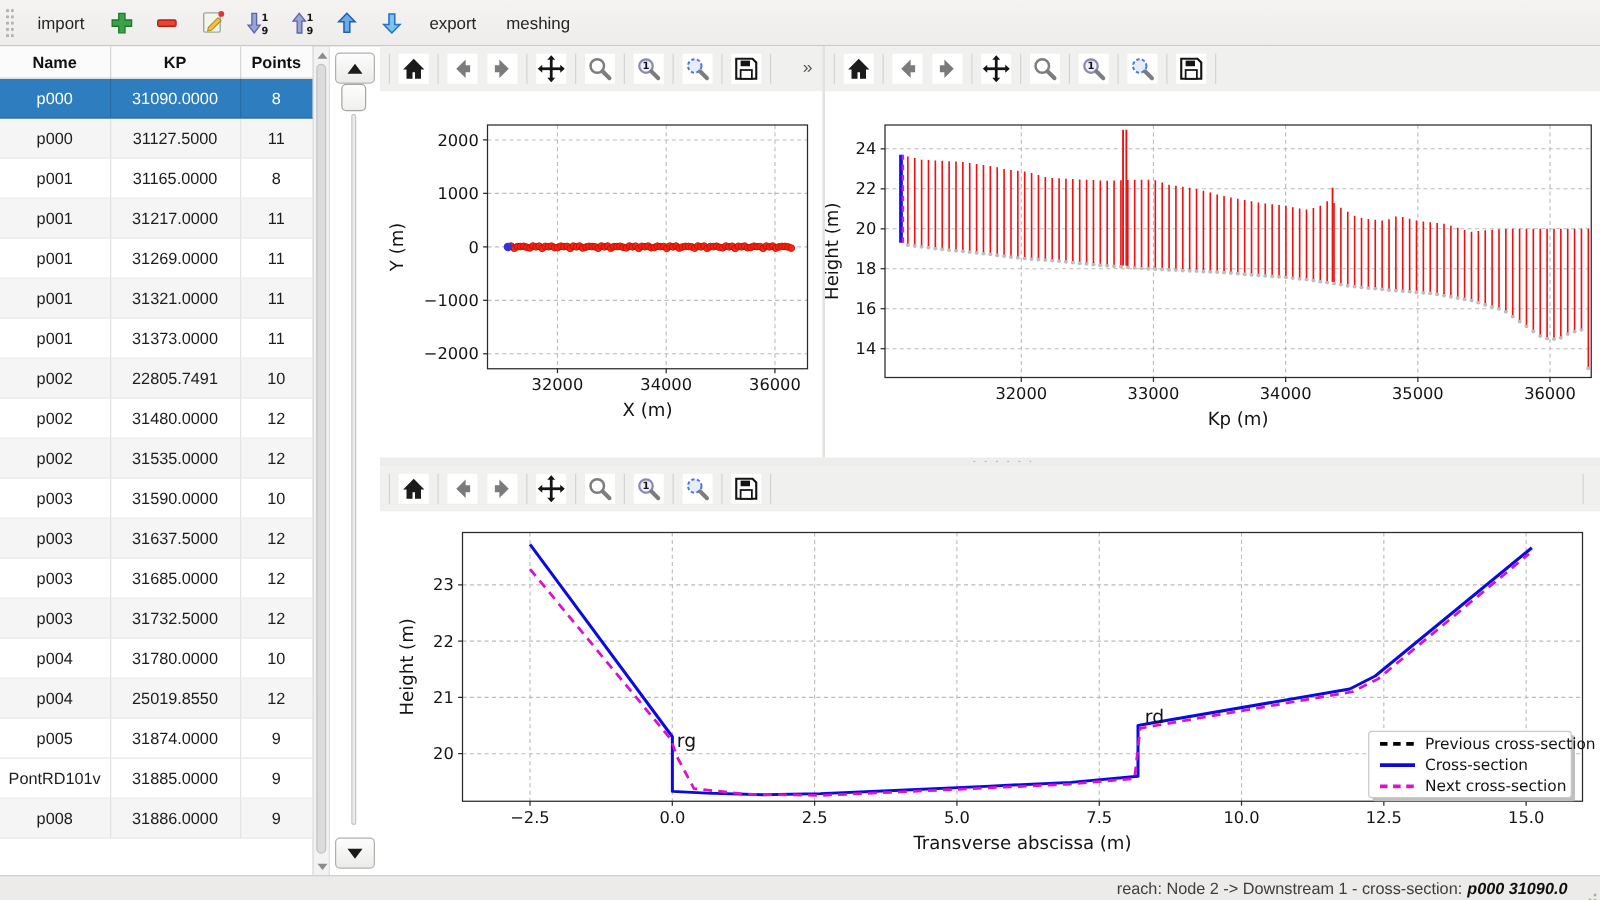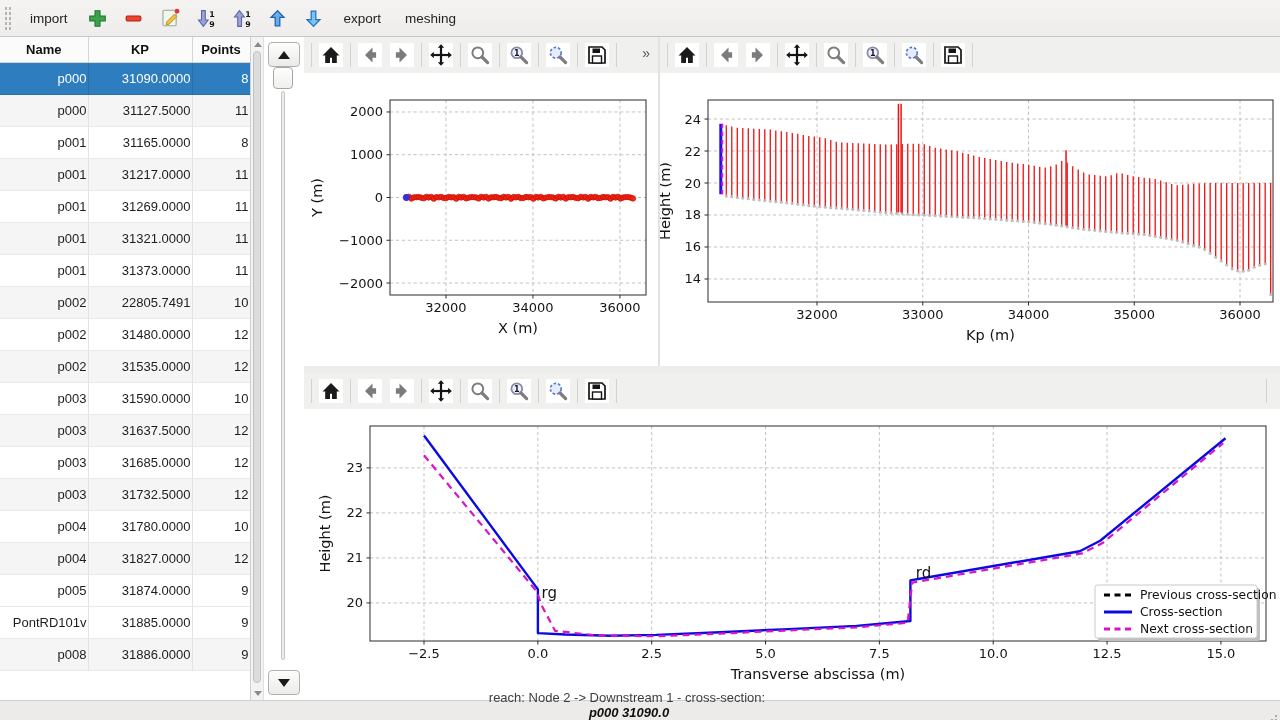--- a/index.html
+++ b/index.html
@@ -15,21 +15,21 @@
   button{background:none;border:none;padding:0;margin:0;font:inherit;cursor:default;}
   .tb-text{font-size:13.5px;color:#242424;padding:4px 7px;}
   .tb-icon{width:26px;height:26px;display:flex;align-items:center;justify-content:center;}
   .tb-icon .ic,.mbtn .ic{display:flex;align-items:center;justify-content:center;}
 
   
   .left-table{position:absolute;left:0;top:37px;width:251px;height:663px;overflow:hidden;background:#fff;border-right:1px solid #cfcfcf;box-sizing:border-box;}
   .left-table table{border-collapse:collapse;table-layout:fixed;width:250px;font-size:13px;font-family:"Liberation Sans",sans-serif;}
   .left-table th{height:23px;font-weight:bold;color:#111;background:#fbfbfb;border:1px solid #d6d6d6;border-top:none;margin-left:32px;}
   .left-table th:first-child{border-left:none;}
-  .left-table td{height:29px;text-align:right;color:#1d1d1d;background:#fff;
+  .left-table td{height:29px;text-align:center;color:#1d1d1d;background:#fff;
     border-right:1px solid #e3e3e3;border-bottom:1px solid #e9e9e9;overflow:hidden;white-space:nowrap;}
   .left-table tr.alt td{background:#f5f5f5;}
   .left-table tr.selected td{background:#2e7dbe;color:#fff;border-right:1px solid #2a6ea8;border-bottom:1px solid #2a6ea8;}
 
   
   .table-scrollbar{position:absolute;left:251px;top:37px;width:13px;height:663px;background:#f3f3f3;border-right:1px solid #e0e0e0;box-sizing:border-box;}
   .sb-arrow{position:absolute;left:0;width:13px;height:12px;display:flex;align-items:center;justify-content:center;}
   .sb-arrow.up{top:1px;}
   .sb-arrow.down{bottom:1px;}
   .tri{width:0;height:0;}
@@ -65,21 +65,21 @@
   .mpl-toolbar .sep{width:1px;height:24px;background:#d3d3d2;margin:0 3px;}
   .mpl-toolbar .overflow{position:absolute;right:8px;top:8px;font-size:14px;color:#555;}
   .mpl-toolbar.endsep::after{content:"";position:absolute;right:13px;top:6px;width:1px;height:24px;background:#d3d3d2;}
   .pane svg{display:block;background:#fff;}
   svg{font-family:"DejaVu Sans",sans-serif;}
   svg text{fill:#141414;}
 
   
   .status-bar{position:absolute;left:0;top:700px;width:1280px;height:20px;box-sizing:border-box;
     background:#edebe9;border-top:1px solid #d2d0cd;font-size:13px;color:#3c3c3c;
-    display:flex;align-items:center;justify-content:flex-end;padding-right:26px;flex-direction:column;}
+    display:flex;align-items:center;justify-content:flex-end;padding-right:26px;}
   .status-bar b{color:#0f0f0f;margin-left:4px;font-style:italic;}
   .grip{position:absolute;right:3px;bottom:3px;width:2px;height:2px;background:#aca9a5;
     box-shadow:0 0 #aca9a5, -4px 4px #aca9a5, 0 4px #aca9a5, -8px 8px #aca9a5, -4px 8px #aca9a5, 0 8px #aca9a5;}
 </style>
 </head>
 <body>
 
 <div class="app">
 
   <div class="main-toolbar">
@@ -229,21 +229,21 @@
             <td>31732.5000</td>
             <td>12</td>
           </tr>
           <tr>
             <td>p004</td>
             <td>31780.0000</td>
             <td>10</td>
           </tr>
           <tr class="alt">
             <td>p004</td>
-            <td>31827.0000</td>
+            <td>25019.8550</td>
             <td>12</td>
           </tr>
           <tr>
             <td>p005</td>
             <td>31874.0000</td>
             <td>9</td>
           </tr>
           <tr>
             <td>PontRD101v</td>
             <td>31885.0000</td>

